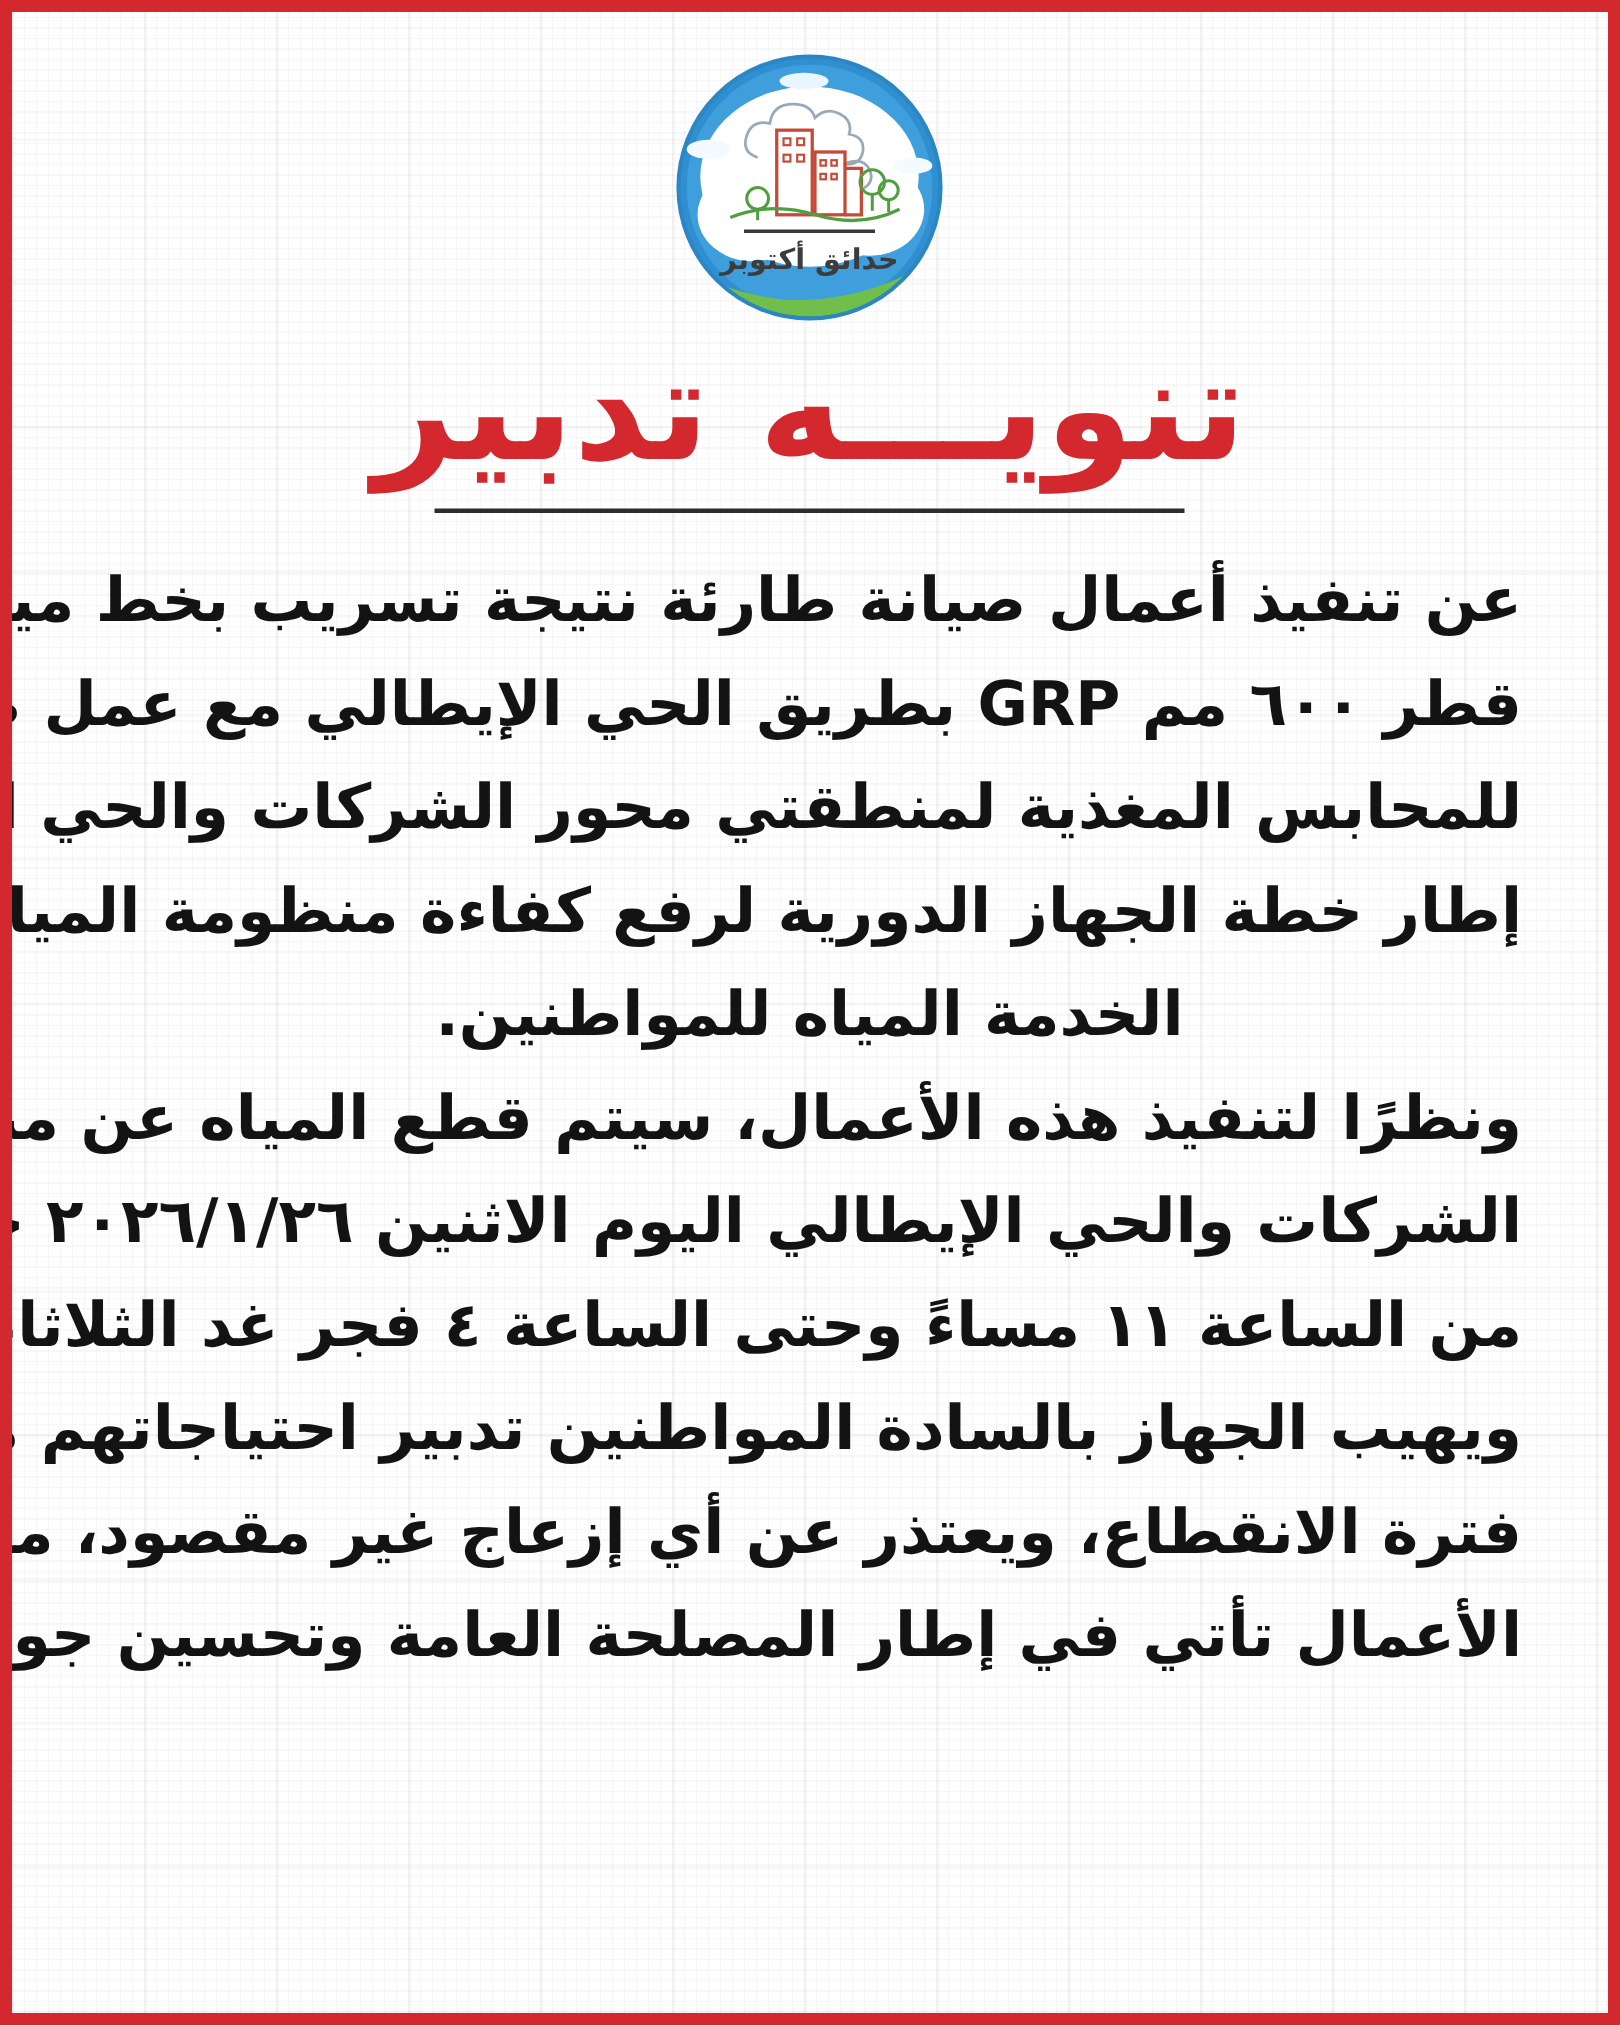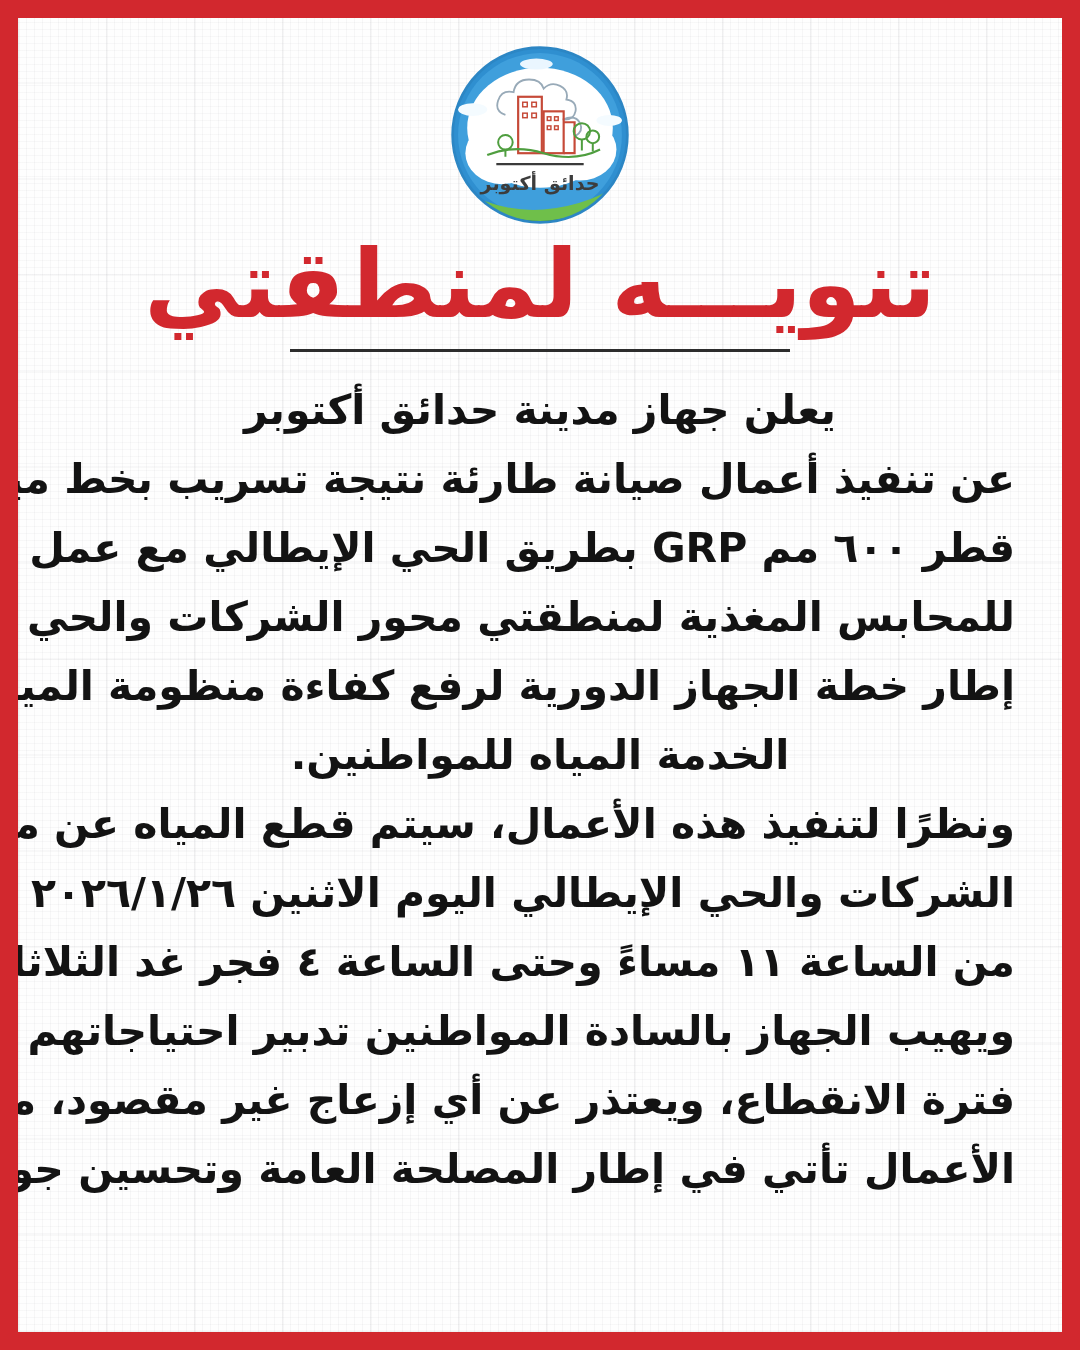--- a/index.html
+++ b/index.html
@@ -4,21 +4,21 @@
 <style>
   html,body{
     margin:0; padding:0;
     width:1080px; height:1350px;
     font-family:"DejaVu Sans", sans-serif;
   }
   .frame{
     box-sizing:border-box;
     width:1080px; height:1350px;
     background:#d2282e;
-    padding:18px;
+    padding:8px;
   }
   .poster{
     box-sizing:border-box;
     width:100%; height:100%;
     background-color:#fefefe;
     background-image:
       repeating-linear-gradient(90deg, rgba(120,120,130,0.06) 0 1px, transparent 1px 8px),
       repeating-linear-gradient(0deg, rgba(120,120,130,0.05) 0 1px, transparent 1px 7px),
       repeating-linear-gradient(90deg, rgba(100,100,110,0.05) 0 2px, transparent 2px 88px),
       repeating-linear-gradient(0deg, rgba(100,100,110,0.04) 0 2px, transparent 2px 96px);
@@ -123,25 +123,24 @@
         <line x1="52" y1="132" x2="148" y2="132" stroke="#3a3a3a" stroke-width="2.6"></line>
 
         <text x="100" y="160" text-anchor="middle" font-size="21" font-weight="bold" fill="#3c3c3c">حدائق أكتوبر</text>
 
         <path d="M4 156 q52 30 100 26 q56 -5 94 -36 l0 60 l-194 0 Z" fill="#6fbf4a"></path>
         <path d="M20 172 q55 26 90 22 q50 -6 86 -30 l0 42 l-176 0 Z" fill="#3f8f3d"></path>
       </g>
       <circle cx="100" cy="100" r="96" fill="none" stroke="#2c86c4" stroke-width="3"></circle>
     </svg>
 
-    <h1 class="title">تنويـــه لمنطقتي</h1>
+    <h1 class="title">تنويـــه تدبير</h1>
     <div class="title-underline"></div>
 
     <div class="body-text">
-      <div class="body-line">يعلن جهاز مدينة حدائق أكتوبر</div>
       <div class="body-line">عن تنفيذ أعمال صيانة طارئة نتيجة تسريب بخط مياه</div>
       <div class="body-line">قطر ٦٠٠ مم GRP بطريق الحي الإيطالي  مع عمل صيانة</div>
       <div class="body-line">للمحابس المغذية لمنطقتي محور الشركات والحي الإيطالي، وذلك في</div>
       <div class="body-line">إطار خطة الجهاز الدورية لرفع كفاءة منظومة المياه وتحسين جودة</div>
       <div class="body-line">الخدمة المياه للمواطنين.</div>
       <div class="body-line">ونظرًا لتنفيذ هذه الأعمال، سيتم قطع المياه عن منطقتي محور</div>
       <div class="body-line">الشركات والحي الإيطالي اليوم الاثنين ٢٠٢٦/١/٢٦ خلال الفترة</div>
       <div class="body-line">من الساعة ١١ مساءً وحتى الساعة ٤ فجر غد الثلاثاء .</div>
       <div class="body-line">ويهيب الجهاز بالسادة المواطنين تدبير احتياجاتهم من المياه خلال</div>
       <div class="body-line">فترة الانقطاع، ويعتذر عن أي إزعاج غير مقصود، مؤكدًا أن هذه</div>

